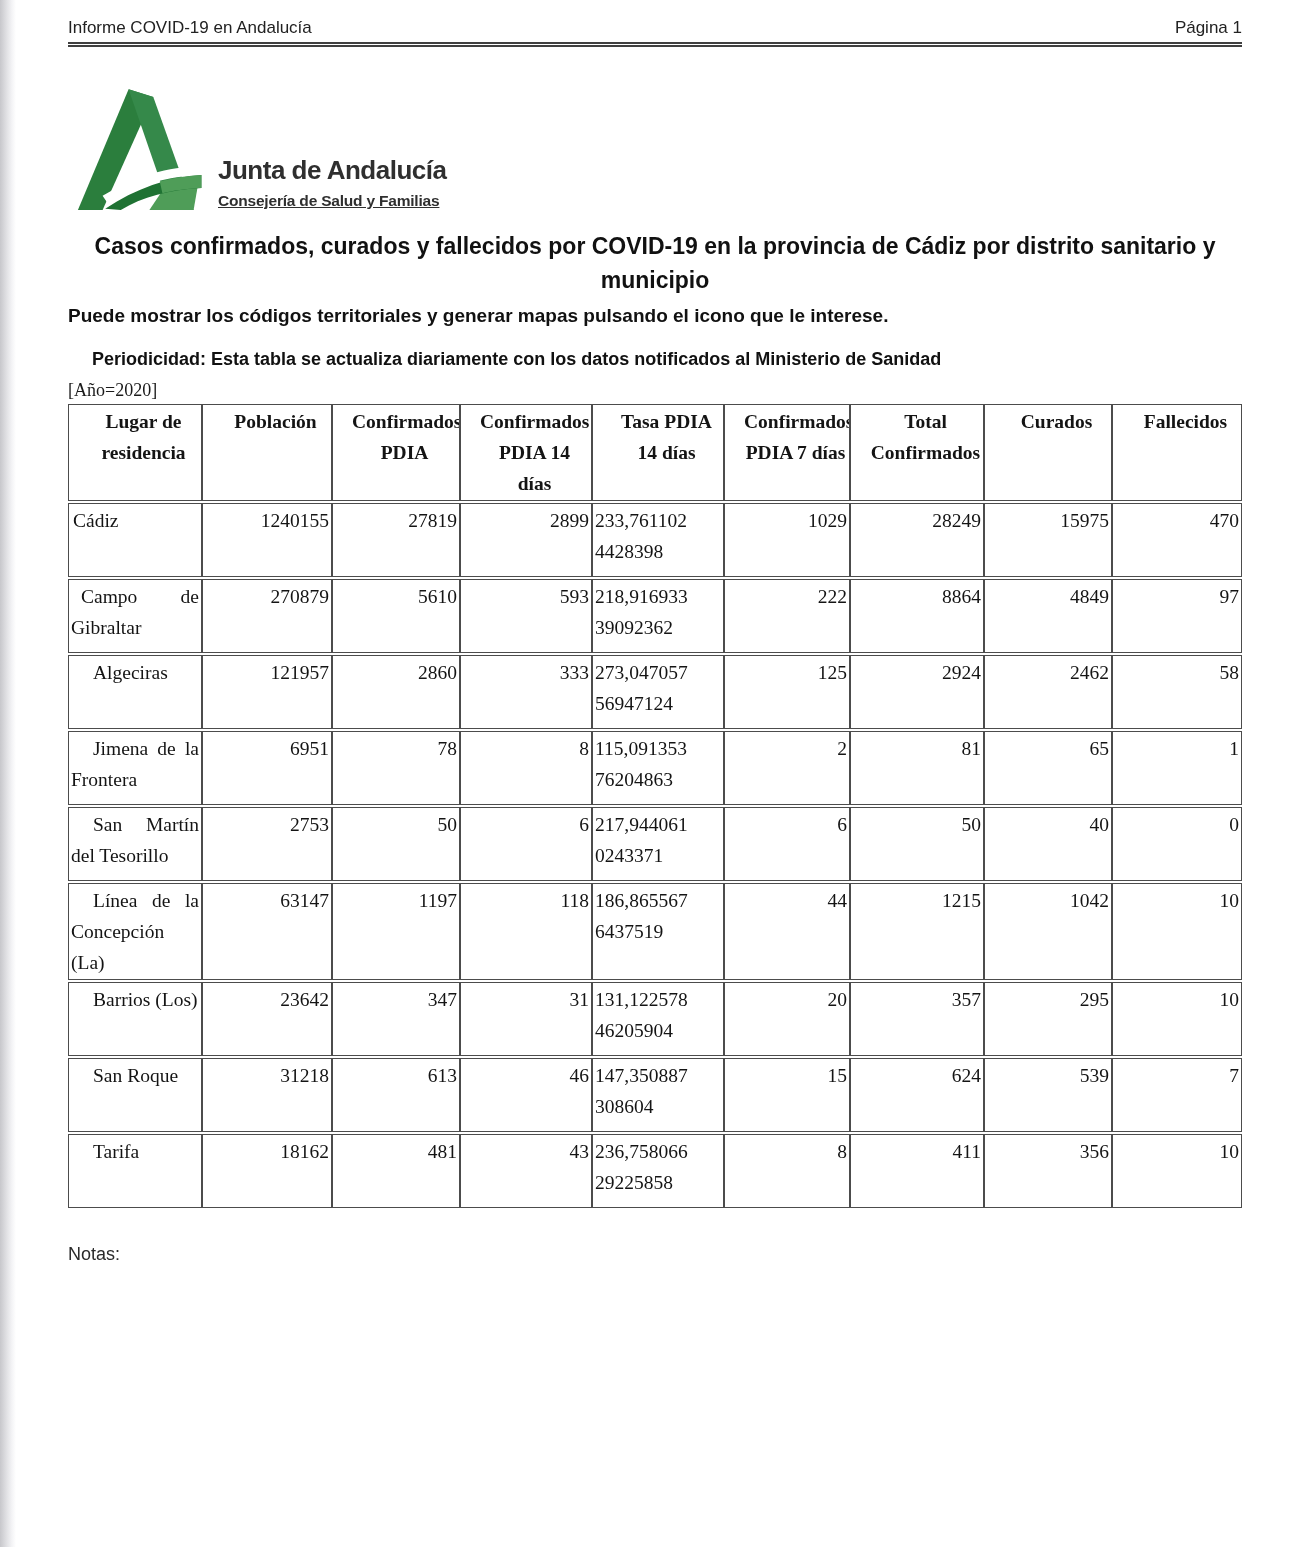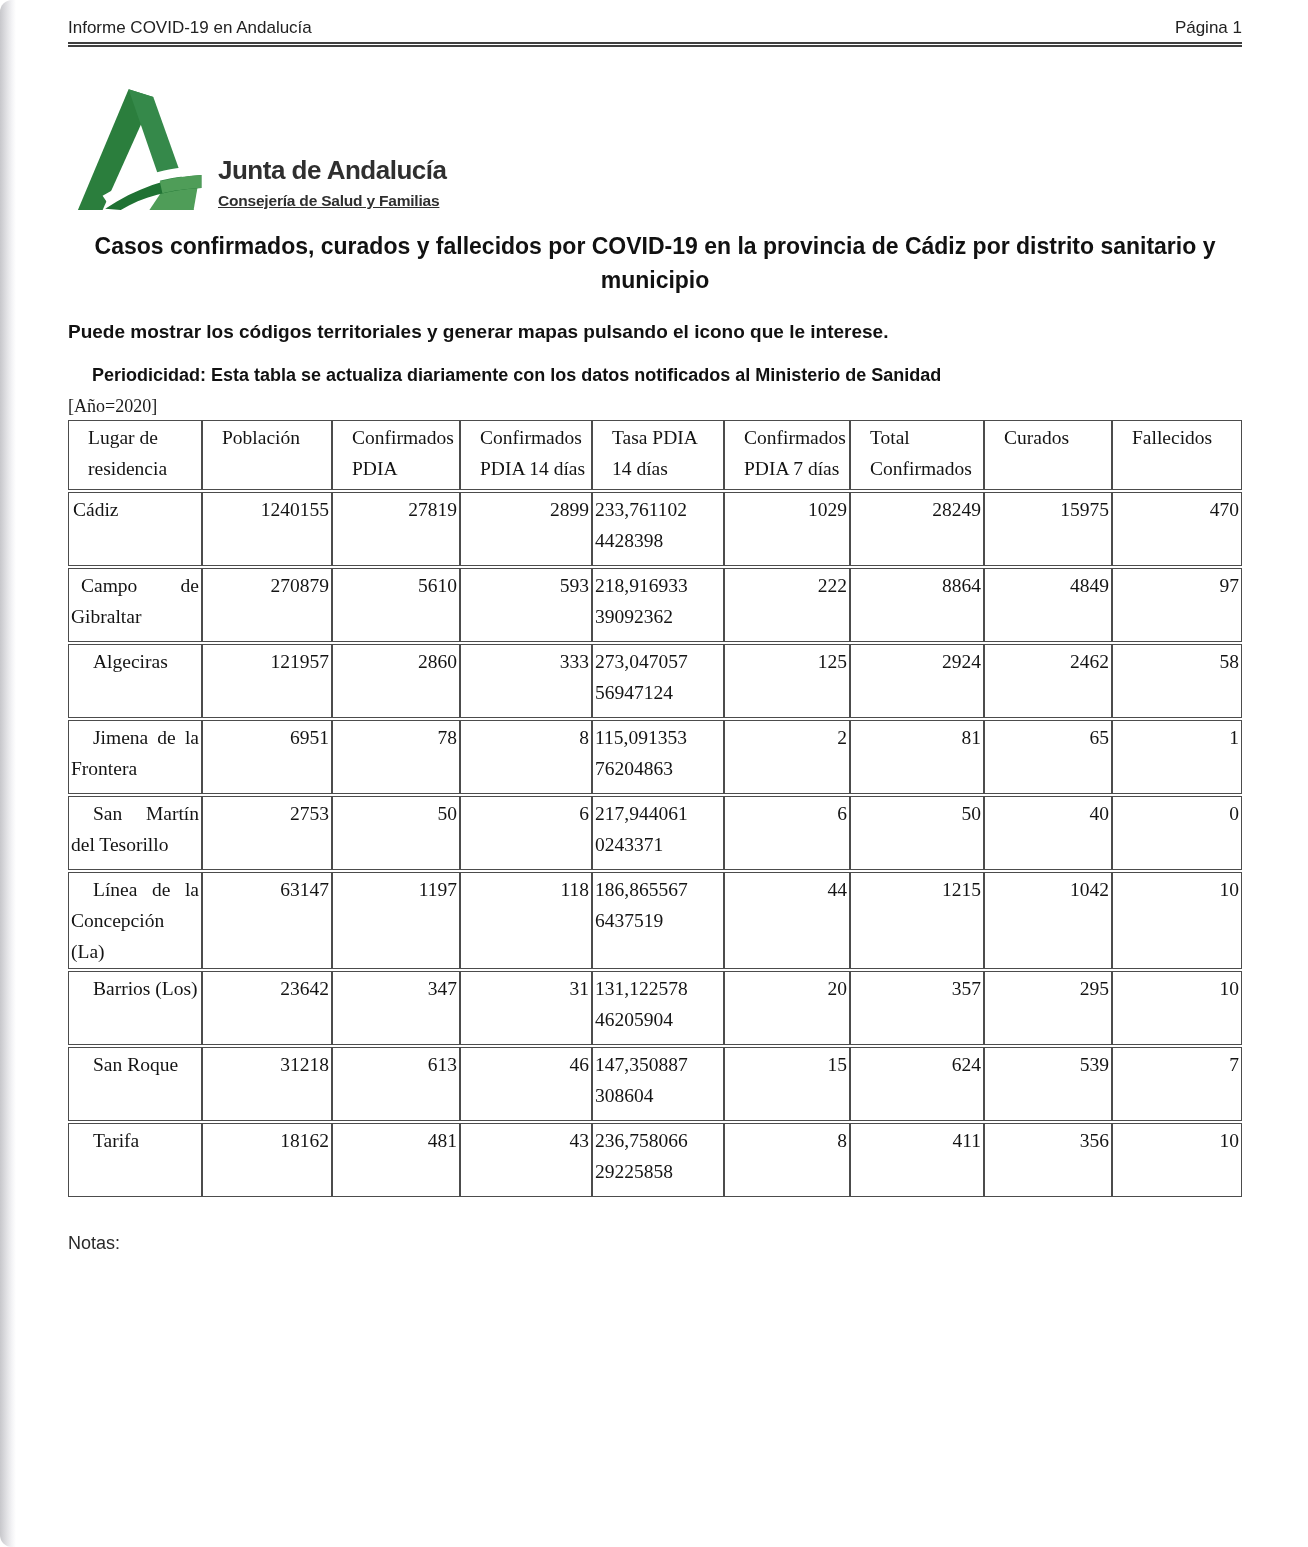--- a/index.html
+++ b/index.html
@@ -5,21 +5,20 @@
   * { margin:0; padding:0; box-sizing:border-box; }
   html,body { background:#ffffff; }
   .page {
     position:relative;
     width:1308px;
     height:1547px;
     background:#ffffff;
     font-family:"Liberation Sans", sans-serif;
     color:#1f1f1f;
     overflow:hidden;
-    border-radius:12px;
   }
   .edge-shadow {
     position:absolute; left:0; top:0; width:16px; height:100%;
     background:linear-gradient(to right, #c7c7cb 0%, #e3e3e6 45%, #f4f4f6 75%, #ffffff 100%);
   }
   .content { margin:0 66px 0 68px; position:relative; }
 
   
   .running-header {
     display:flex; justify-content:space-between; align-items:flex-end;
@@ -33,41 +32,41 @@
   .brand-logo { width:130px; height:132px; flex:0 0 auto; }
   .brand-text { margin-left:14px; margin-bottom:5px; color:#333333; }
   .brand-org { font-size:26px; font-weight:bold; letter-spacing:-0.5px; color:#2f2f2f; }
   .brand-dept { font-size:15.5px; font-weight:bold; margin-top:6px; letter-spacing:-0.2px; color:#2f2f2f;text-decoration:underline; }
 
   
   h1.doc-title {
     margin-top:14px; text-align:center;
     font-size:23px; font-weight:bold; line-height:34px; color:#111111;
   }
-  .lead { margin-top:24px; font-size:19px; font-weight:bold; color:#111111; }
+  .lead { margin-top:8px; font-size:19px; font-weight:bold; color:#111111; }
   .periodicity { margin-top:22px; padding-left:24px; font-size:18px; font-weight:bold; color:#111111; }
   .year-tag { margin-top:10px; font-family:Liberation Serif, serif; font-size:18px; color:#1a1a1a; }
 
   
   table.covid {
     width:1174px; table-layout:fixed;
     border-collapse:separate; border-spacing:0 2px;
     margin-top:1px;
     font-family:"Liberation Serif", serif;
     font-size:19.5px; color:#141414;
   }
   table.covid th, table.covid td {
     border:1.5px solid #4c4c4c;
     vertical-align:top;
     line-height:31px;
     padding:1px 2px;
     overflow:hidden;
   }
   table.covid th {
-    font-weight:normal; text-align:left; height:70px; padding-left:19px;
+    font-weight:bold; text-align:center; height:70px; padding-left:19px;
   }
   table.covid td { height:74px; }
   td.place { text-align:justify; padding-right:3px; }
   td.ind-0 { text-indent:2px; }
   td.ind-1 { text-indent:10px; }
   td.ind-2 { text-indent:22px; }
   td.num { text-align:right; padding-right:7px; }
   td.tasa { text-align:left; }
   .notes { margin-top:34px; font-size:18px; color:#2a2a2a; }
 </style>

